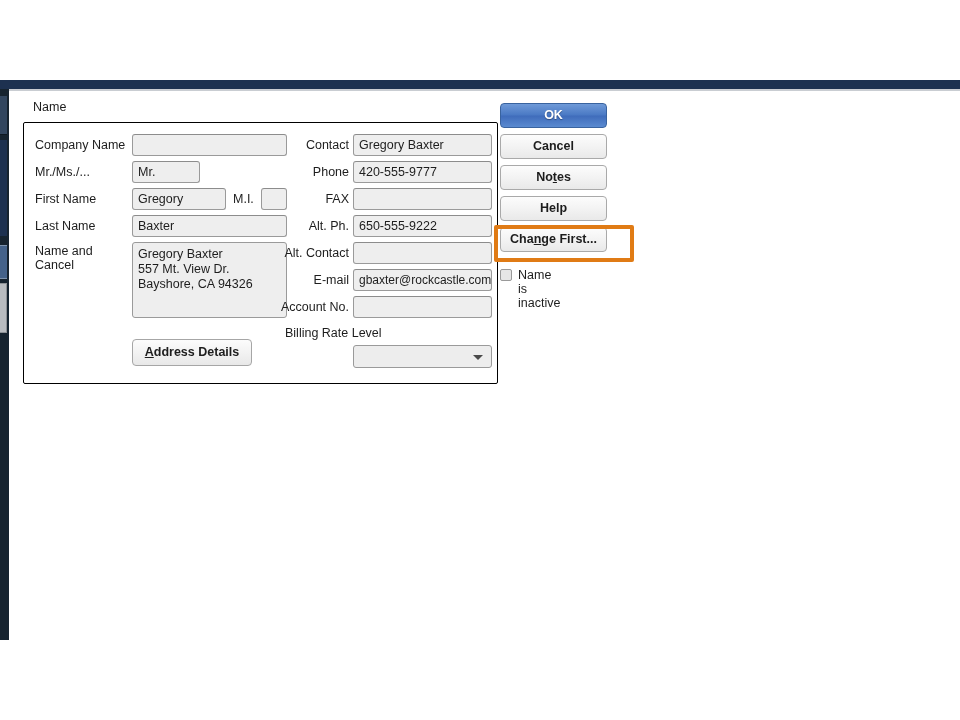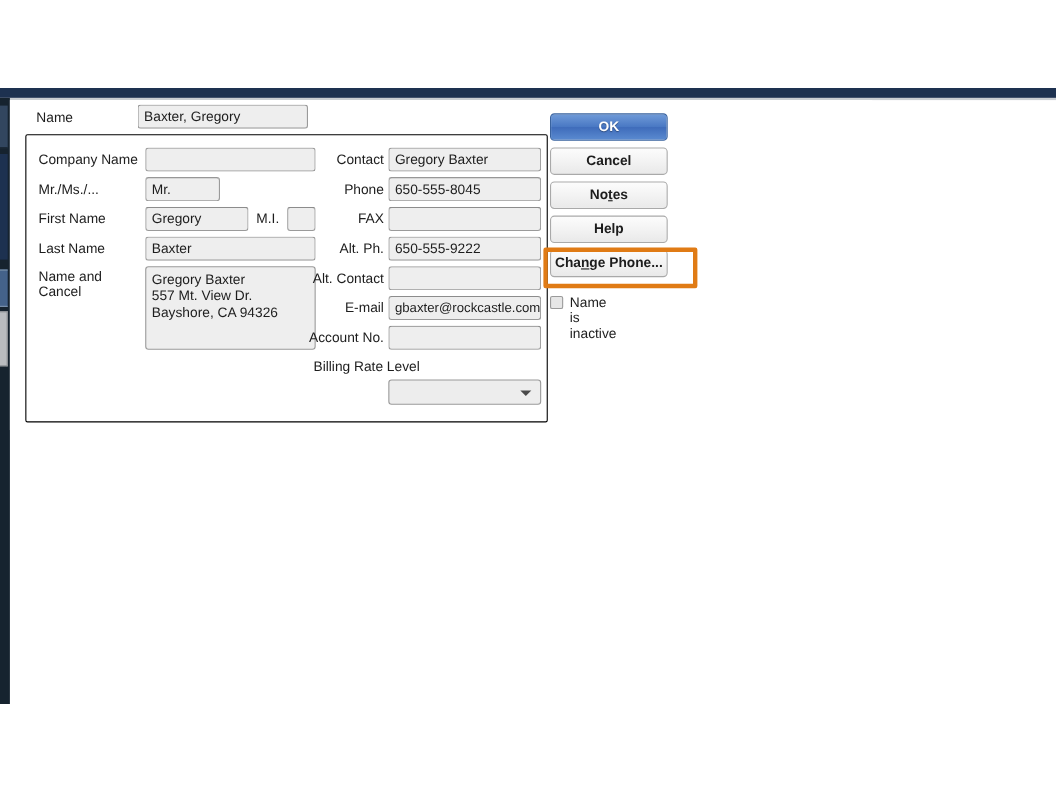--- a/index.html
+++ b/index.html
@@ -297,21 +297,20 @@
 <div id="left-navy-rail"></div>
 <div id="rail-chip-1"></div>
 <div id="rail-chip-2"></div>
 <div id="rail-chip-3b"></div>
 <div id="rail-chip-4"></div>
 
 <div id="name-dialog">
 
   <div id="name-row">
     <span class="lbl">Name</span>
-    <div class="field fld">Baxter, Gregory</div>
   </div>
 
   <div id="detail-group">
 
     <div class="lrow" id="r-company">
       <span class="lbl">Company Name</span>
       <div class="field"></div>
     </div>
 
     <div class="lrow" id="r-title">
@@ -333,28 +332,29 @@
 
     <div class="lrow" id="r-addr">
       <span class="lbl"><span>Name and</span><br><span>Cancel</span></span>
       <div id="addr-box">
         <div>Gregory Baxter</div>
         <div>557 Mt. View Dr.</div>
         <div>Bayshore, CA 94326</div>
       </div>
     </div>
 
+    <div id="address-details-btn"><u>A</u><span>ddress Details</span></div>
 
     <div class="rrow" id="r-contact">
       <span class="lbl">Contact</span>
       <div class="field">Gregory Baxter</div>
     </div>
     <div class="rrow" id="r-phone">
       <span class="lbl">Phone</span>
-      <div class="field">650-555-8045</div>
+      <div class="field">420-555-9777</div>
     </div>
     <div class="rrow" id="r-fax">
       <span class="lbl">FAX</span>
       <div class="field"></div>
     </div>
     <div class="rrow" id="r-altph">
       <span class="lbl">Alt. Ph.</span>
       <div class="field">650-555-9222</div>
     </div>
     <div class="rrow" id="r-altcont">
@@ -376,21 +376,21 @@
     </div>
 
   </div>
 </div>
 
 <div id="button-stack">
   <div class="stack-btn primary">OK</div>
   <div class="stack-btn">Cancel</div>
   <div class="stack-btn"><span>No</span><u>t</u><span>es</span></div>
   <div class="stack-btn">Help</div>
-  <div class="stack-btn"><span>Cha</span><u>n</u><span>ge Phone...</span></div>
+  <div class="stack-btn"><span>Cha</span><u>n</u><span>ge First...</span></div>
 </div>
 
 <div id="change-type-highlight"></div>
 
 <div id="inactive-row">
   <span id="inactive-checkbox"></span>
   <span id="inactive-label">Name is inactive</span>
 </div>
 
 </body></html>

